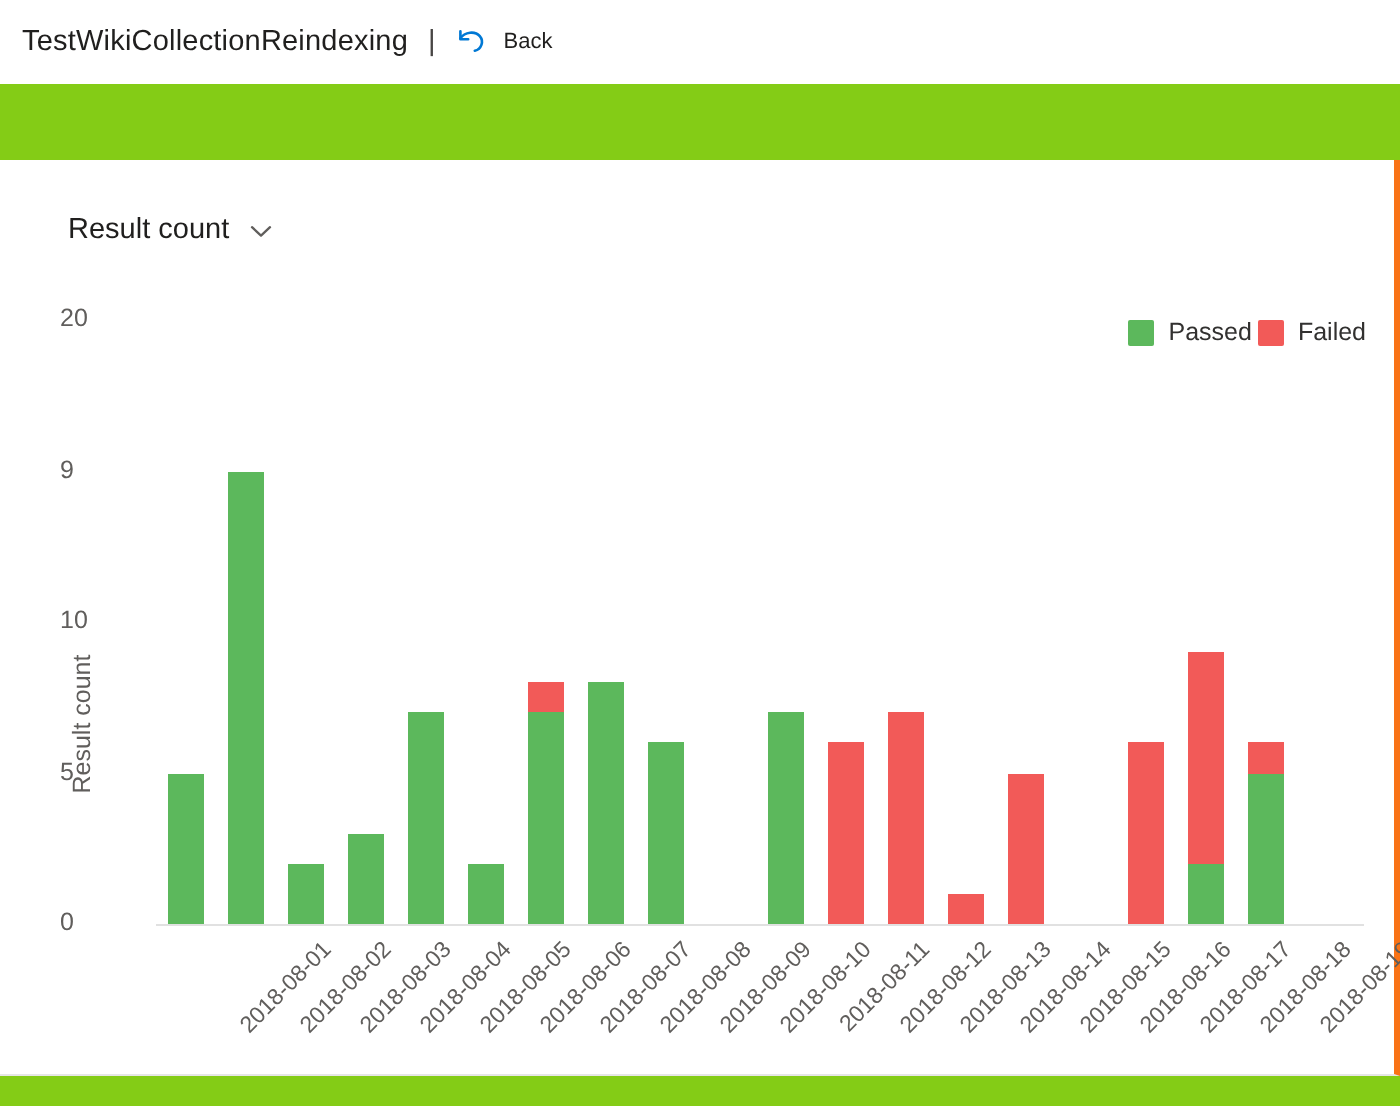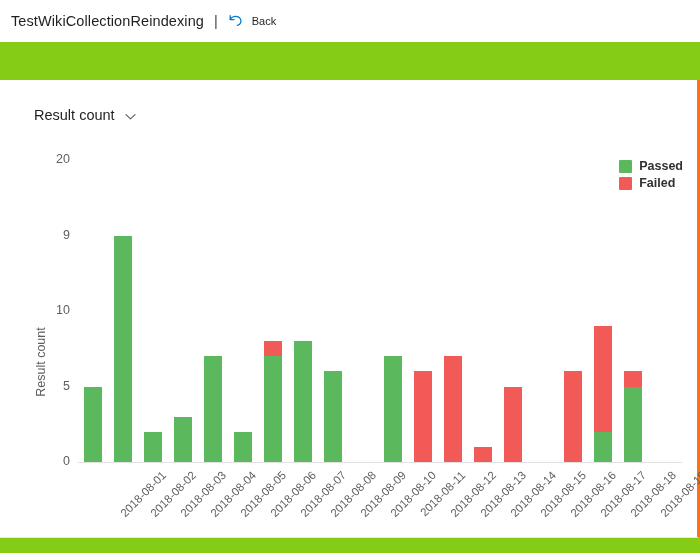--- a/index.html
+++ b/index.html
@@ -115,23 +115,21 @@
     margin-left: 9px;
     display: block;
   }
 
   
   .legend {
     position: absolute;
     right: 14px;
     top: 79px;
     display: flex;
-    flex-direction: column;
     gap: 3px;
-    font-weight: bold;
   }
   .legend-row {
     display: flex;
     align-items: center;
     cursor: pointer;
   }
   .legend-swatch {
     width: 13px;
     height: 13px;
     border-radius: 1px;
@@ -158,21 +156,21 @@
     width: 120px;
     text-align: center;
     transform: rotate(-90deg);
     transform-origin: center center;
     font-size: 12.5px;
     color: #605e5c;
   }
   .y-tick {
     position: absolute;
     width: 40px;
-    text-align: right;
+    text-align: left;
     font-size: 12.5px;
     color: #605e5c;
   }
   .axis-line {
     position: absolute;
     left: 78px;
     width: 604px;
     height: 1px;
     background: #e1e1e1;
   }

